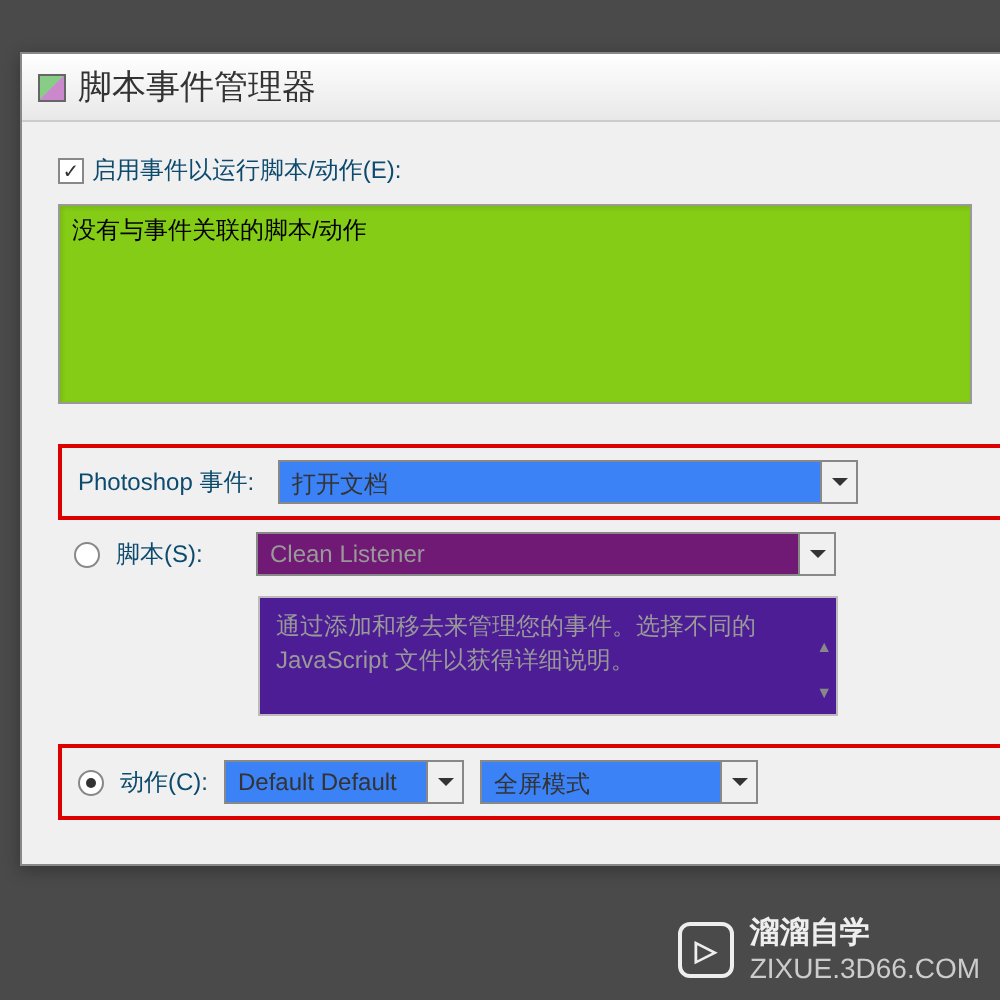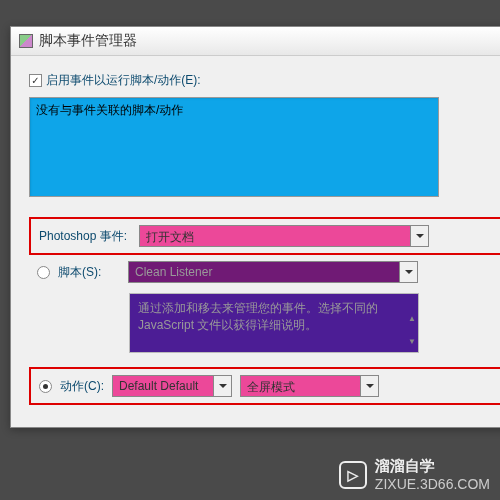--- a/index.html
+++ b/index.html
@@ -28,21 +28,21 @@
       display: flex;
       align-items: center;
       gap: 6px;
     }
     .titlebar-icon {
       width: 14px;
       height: 14px;
       border: 1px solid #666;
       background: linear-gradient(135deg, #8c8 50%, #c8c 50%);
     }
-    .titlebar-text { color: #333; font-size: 14px; }
+    .titlebar-text { color: #333; font-size: 17px; }
     .content {
       padding: 16px 18px;
     }
     .checkbox-row {
       display: flex;
       align-items: center;
       gap: 4px;
       margin-bottom: 8px;
     }
     .checkbox {
@@ -50,24 +50,24 @@
       height: 13px;
       border: 1px solid #888;
       background: #fff;
       display: flex;
       align-items: center;
       justify-content: center;
       font-size: 10px;
       color: #333;
     }
     .listbox {
-      width: 410px;
+      width: 457px;
       height: 100px;
       border: 1px solid #999;
-      background: #0ea5e9;
+      background: #84cc16;
       padding: 4px 6px;
       box-shadow: inset 1px 1px 2px rgba(0,0,0,0.1);
       margin-bottom: 20px;
     }
     .section-red {
       border: 2px solid #d00;
       padding: 6px 8px;
       margin-bottom: 6px;
     }
     .row {
@@ -94,21 +94,21 @@
       height: 5px;
       background: #333;
       border-radius: 50%;
     }
     .label { color: #0c4a6e; white-space: nowrap; }
     .dropdown {
       display: flex;
       align-items: stretch;
       height: 22px;
       border: 1px solid #888;
-      background: #ec4899;
+      background: #3b82f6;
     }
     .dropdown.disabled { background: #701a75; }
     .dropdown-text {
       padding: 3px 6px;
       flex: 1;
       color: #333;
     }
     .dropdown.disabled .dropdown-text { color: #999; }
     .dropdown-arrow {
       width: 18px;

